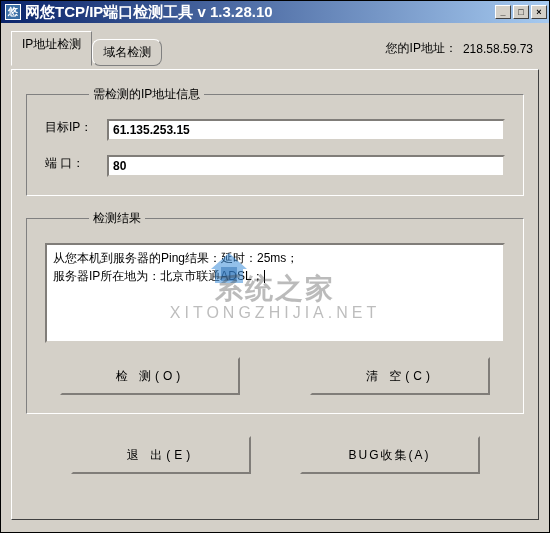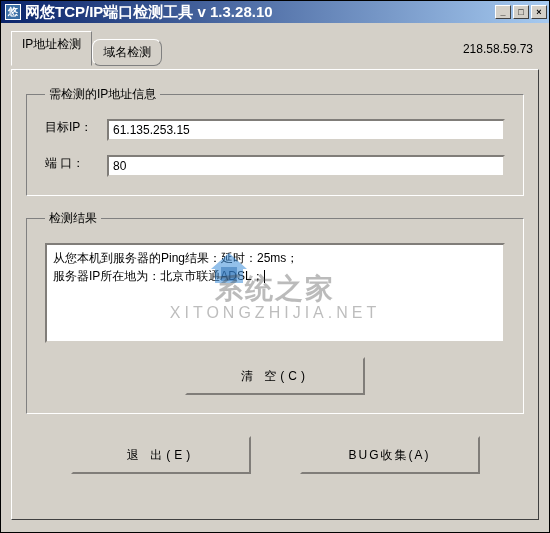--- a/index.html
+++ b/index.html
@@ -108,40 +108,42 @@
 fieldset.group {
   border: 1px solid #808080;
   border-right-color: #fff;
   border-bottom-color: #fff;
   padding: 16px 18px 18px 18px;
   position: relative;
 }
 fieldset.group > legend {
   padding: 0 4px;
   background: #d4d0c8;
+  margin-left: 44px;
 }
 .form-row {
   display: flex;
   align-items: flex-start;
   margin-bottom: 14px;
 }
 .form-row:last-child { margin-bottom: 0; }
 .form-label {
   width: 62px;
   text-align: left;
   letter-spacing: 0;
 }
 .text-input {
   flex: 1;
   height: 22px;
   border: 2px inset #d4d0c8;
   background: #fff;
   padding: 0 4px;
   font-family: inherit;
   font-size: 12px;
+  font-weight: bold;
 }
 .result-box {
   width: 100%;
   height: 100px;
   border: 2px inset #d4d0c8;
   background: #fff;
   padding: 4px 6px;
   position: relative;
   line-height: 1.5;
   overflow: hidden;
@@ -216,20 +218,21 @@
     </div>
   </div>
 
   <div class="client">
     <div class="toprow">
       <div class="tabs">
         <div class="tab active">IP地址检测</div>
         <div class="tab inactive">域名检测</div>
       </div>
       <div class="ip-info">
+        <span>您的IP地址：</span>
         <span>218.58.59.73</span>
       </div>
     </div>
 
     <div class="tabpanel">
 
       <fieldset class="group">
         <legend>需检测的IP地址信息</legend>
         <div class="form-row">
           <span class="form-label">目标IP：</span>
@@ -247,20 +250,21 @@
           <svg class="wm-logo" viewBox="0 0 44 38">
             <polygon points="22,2 40,18 36,18 36,32 8,32 8,18 4,18" fill="#3a8dd8" opacity="0.55"></polygon>
             <rect x="14" y="16" width="16" height="14" fill="#2a6bb0" opacity="0.5"></rect>
           </svg>
           <div class="watermark">系统之家</div>
           <div class="watermark-sub">XITONGZHIJIA.NET</div>
           <div class="result-line">从您本机到服务器的Ping结果：延时：25ms；</div>
           <div class="result-line"><span>服务器IP所在地为：北京市联通ADSL；</span><span class="caret"></span></div>
         </div>
         <div class="btn-row">
+          <button class="win-btn">检 测(O)</button>
           <button class="win-btn">清 空(C)</button>
         </div>
       </fieldset>
 
       <div class="btn-row bottom">
         <button class="win-btn">退 出(E)</button>
         <button class="win-btn narrow">BUG收集(A)</button>
       </div>
 
     </div>

